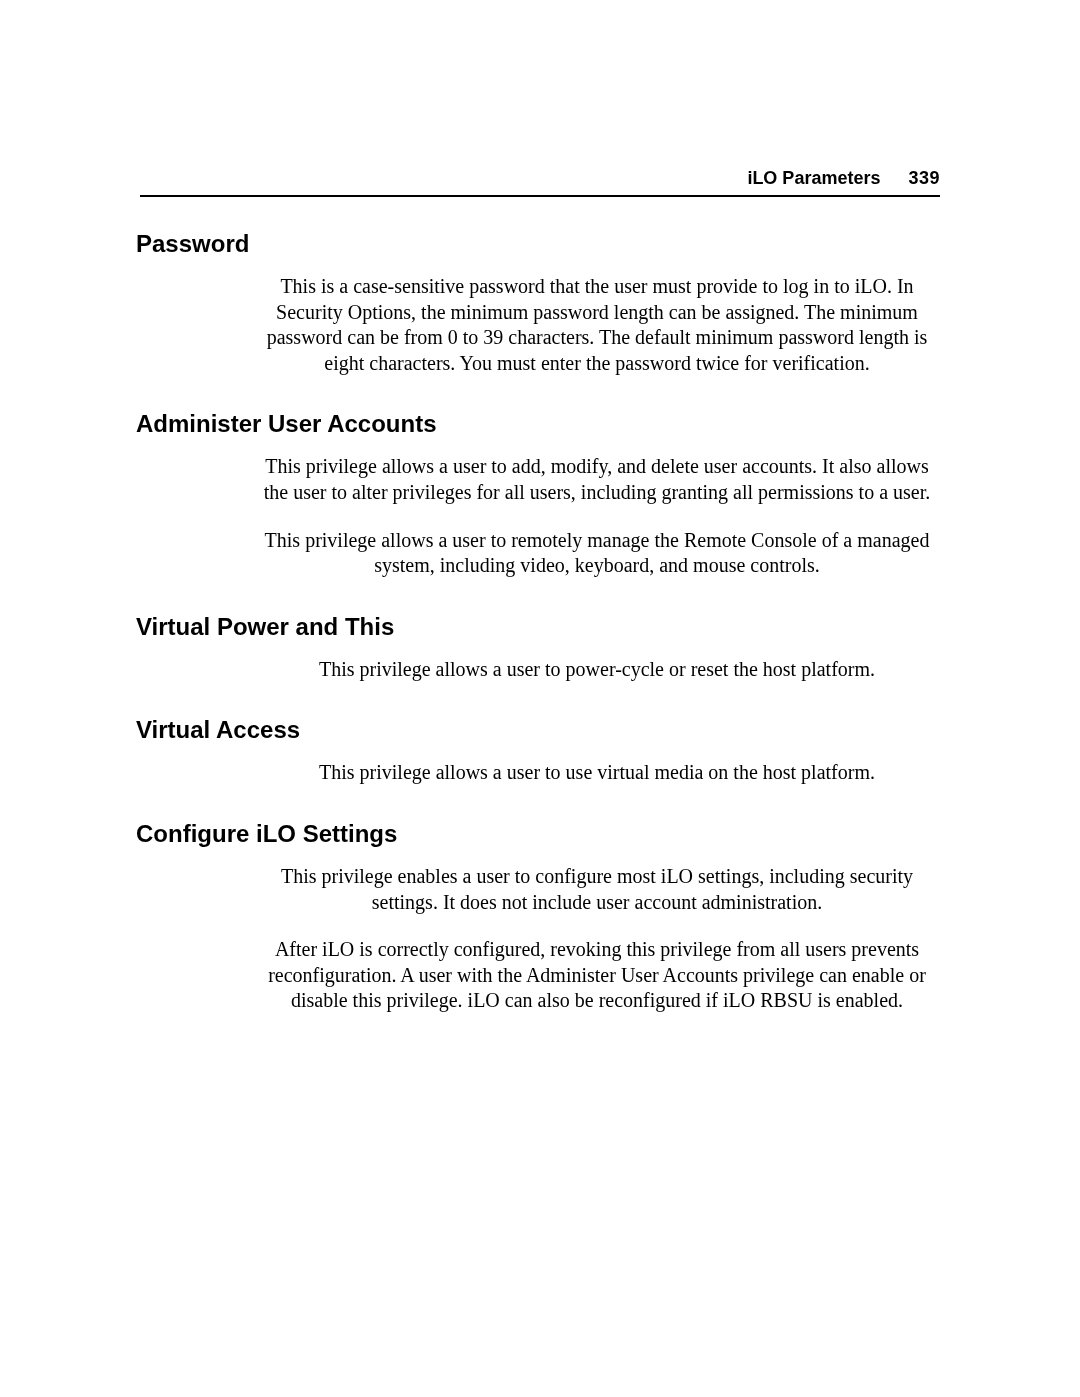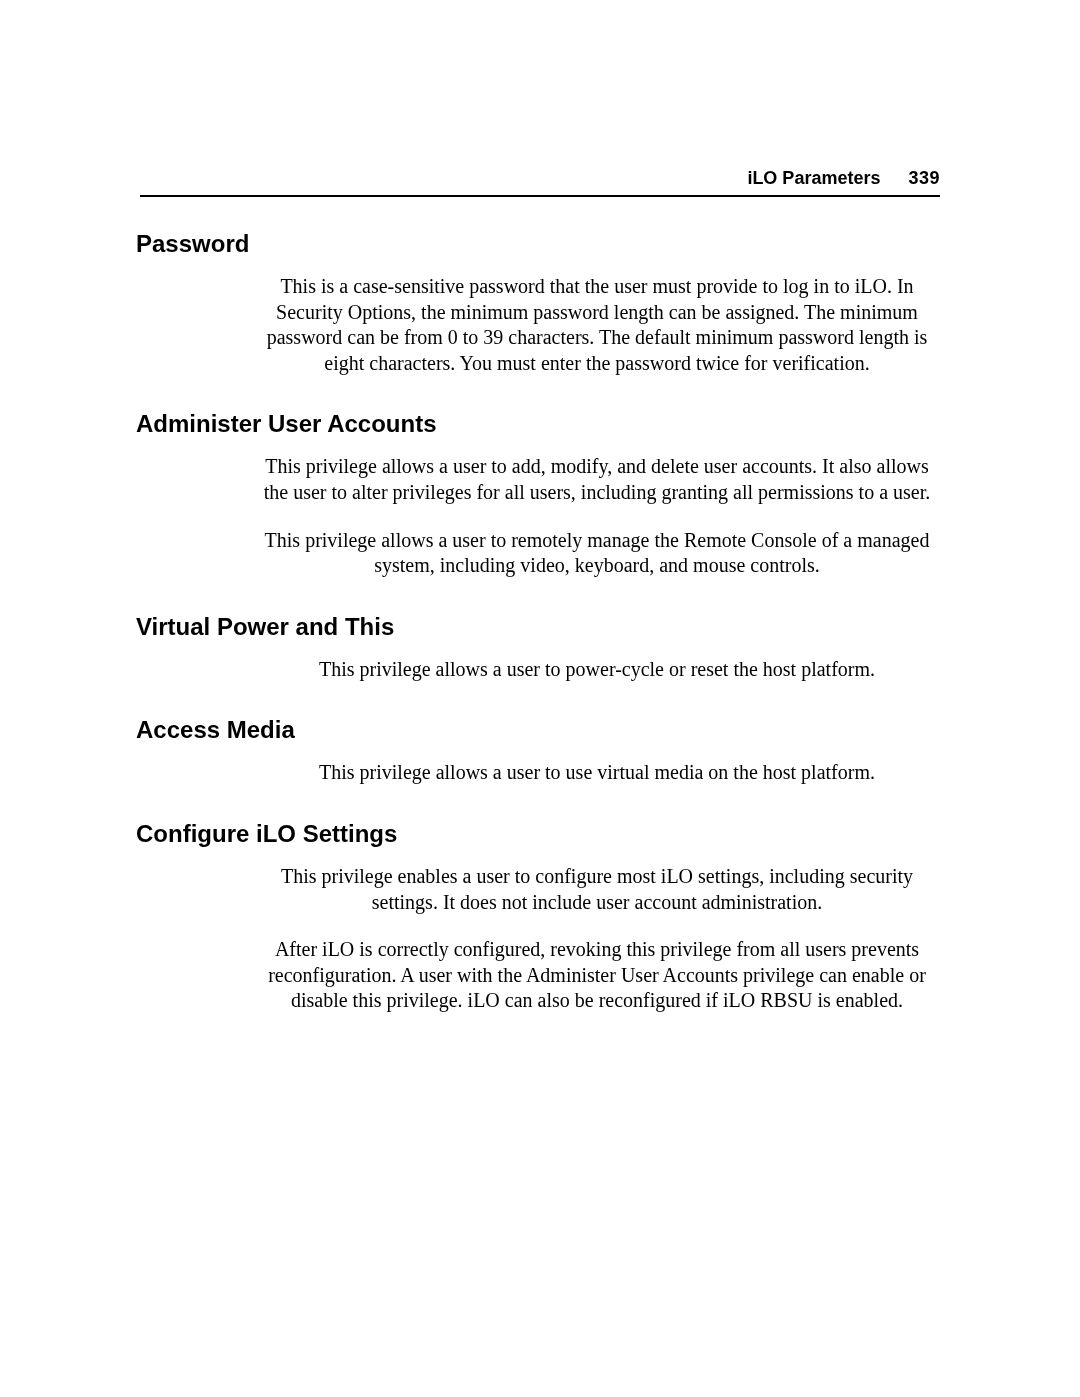--- a/index.html
+++ b/index.html
@@ -92,21 +92,21 @@
     <div class="section">
       <p class="body-text">This privilege allows a user to remotely manage the Remote Console of a managed system, including video, keyboard, and mouse controls.</p>
     </div>
 
     <div class="section">
       <h2 class="section-heading">Virtual Power and This</h2>
       <p class="body-text">This privilege allows a user to power-cycle or reset the host platform.</p>
     </div>
 
     <div class="section">
-      <h2 class="section-heading">Access Media</h2>
+      <h2 class="section-heading">Virtual Access</h2>
       <p class="body-text">This privilege allows a user to use virtual media on the host platform.</p>
     </div>
 
     <div class="section">
       <h2 class="section-heading">Configure iLO Settings</h2>
       <p class="body-text">This privilege enables a user to configure most iLO settings, including security settings. It does not include user account administration.</p>
       <p class="body-text">After iLO is correctly configured, revoking this privilege from all users prevents reconfiguration. A user with the Administer User Accounts privilege can enable or disable this privilege. iLO can also be reconfigured if iLO RBSU is enabled.</p>
     </div>
 
   </div>

